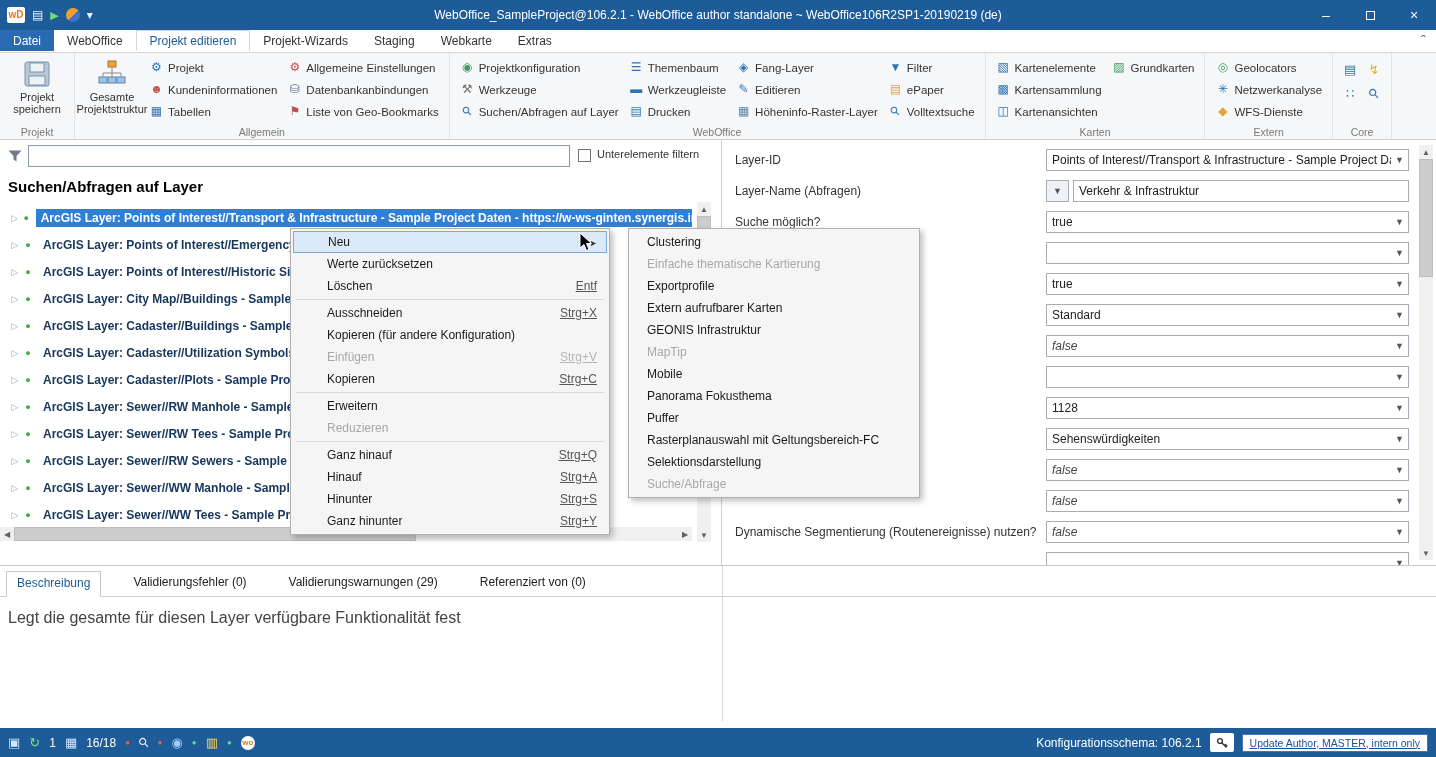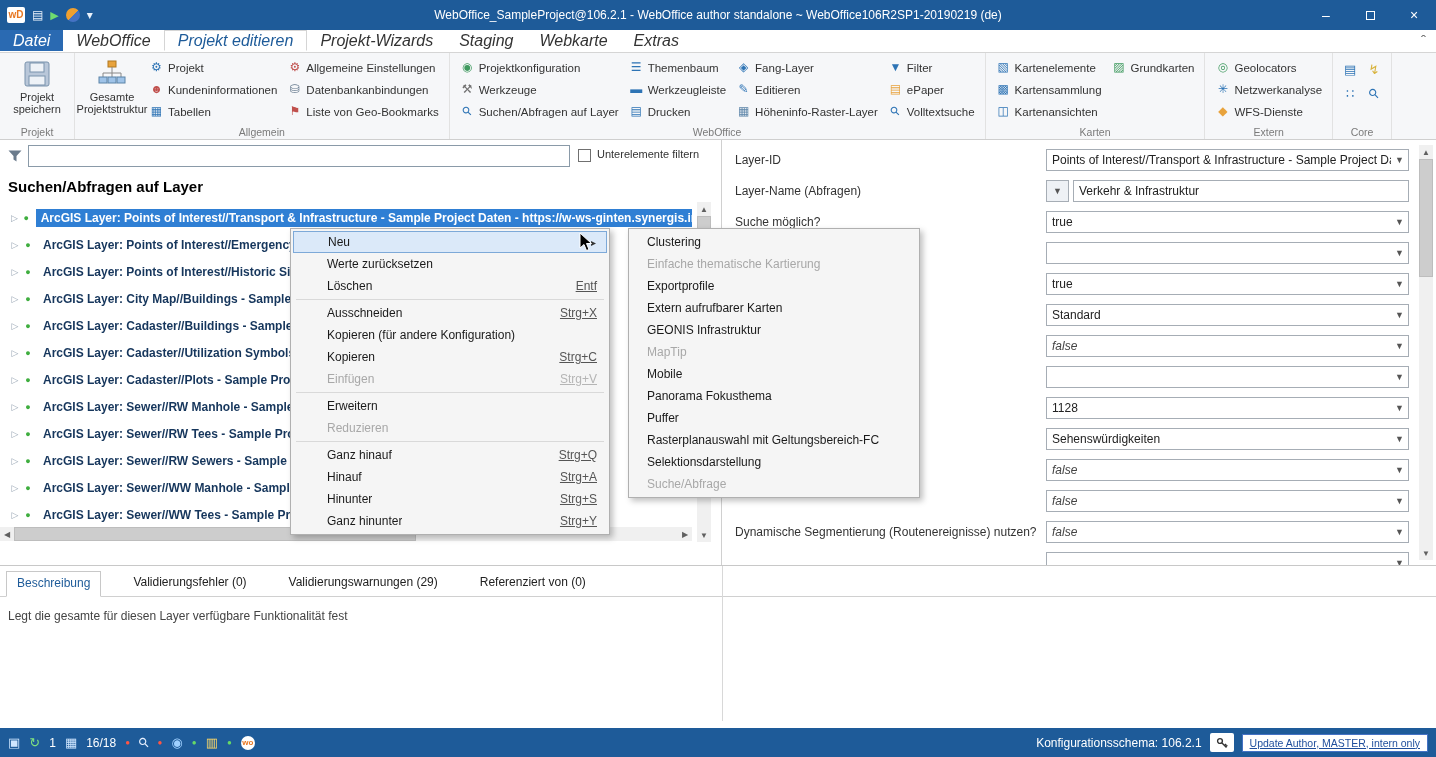--- a/index.html
+++ b/index.html
@@ -19,21 +19,21 @@
                   background:linear-gradient(135deg,#f0a030 50%,#4472c4 50%); }
   .tb-title { position:absolute; left:0; right:0; text-align:center; font-size:12px; color:#fff; }
   .wctrl { margin-left:auto; display:flex; z-index:2; }
   .wbtn { width:44px; height:30px; display:flex; align-items:center; justify-content:center;
           color:#fff; font-size:14px; }
   .wbtn .maxbox { width:9px; height:9px; border:1px solid #fff; display:inline-block; }
 
   
   .tabrow { position:absolute; top:30px; left:0; width:100%; height:22px; background:#fff;
             display:flex; align-items:stretch; border-bottom:1px solid #ffffff; }
-  .rtab { padding:0 13px; font-size:16px; color:#333; display:flex; align-items:center;font-style:italic; }
+  .rtab { padding:0 13px; font-size:12px; color:#333; display:flex; align-items:center; }
   .rtab.file { background:#2a6ab2; color:#fff; }
   .rtab.active { background:#fff; color:#1e5b99; border:1px solid #d5d5d5; border-bottom:1px solid #fff; }
   .collapse-btn { margin-left:auto; margin-right:10px; color:#666; font-size:15px;
                   display:flex; align-items:center; }
 
   
   .ribbon { position:absolute; top:52px; left:0; width:100%; height:88px; background:#f6f7f9;
             border-top:1px solid #d5d5d5; border-bottom:1px solid #cfcfcf; display:flex; }
   .group { position:relative; border-right:1px solid #e2e2e2; padding:2px 5px 15px 5px;
            display:flex; align-items:flex-start; }
@@ -103,21 +103,21 @@
                display:flex; flex-direction:column; }
   .rp-scroll .vthumb { height:118px; }
 
   
   .bpanel { position:absolute; top:565px; left:0; width:1436px; height:163px; background:#fff;
             border-top:1px solid #c8c8c8; }
   .btabs { display:flex; gap:22px; padding:5px 0 0 6px; border-bottom:1px solid #d0d0d0; height:31px; }
   .btab { font-size:12px; color:#222; padding:4px 10px; }
   .btab.active { color:#1e5b99; background:#fff; border:1px solid #c8c8c8; border-bottom:1px solid #fff;
                  margin-bottom:-1px; }
-  .bdesc { padding:12px 8px; font-size:12px; color:#444; }
+  .bdesc { padding:12px 8px; font-size:16px; color:#444; }
   .bdivider { position:absolute; left:722px; top:0; width:1px; height:155px; background:#d8d8d8; }
 
   
   .statusbar { position:absolute; bottom:0; left:0; width:100%; height:29px; background:#1e5b99;
                display:flex; align-items:center; gap:9px; padding:0 8px; color:#fff; font-size:12px; }
   .sb-ic { font-size:13px; }
   .sdot { font-size:8px; }
   .wo-mini { width:14px; height:14px; border-radius:50%; background:#fff; color:#e87722;
              font-size:8px; font-weight:bold; text-align:center; line-height:14px; }
   .sb-right { margin-left:auto; display:flex; align-items:center; gap:8px; }
@@ -594,28 +594,28 @@
         <span class="ms">Entf</span>
       </div>
     <div class="msep"></div>
     <div class="mi">
         <span class="ml">Ausschneiden</span>
         <span class="ms">Strg+X</span>
       </div>
     <div class="mi">
         <span class="ml">Kopieren (für andere Konfiguration)</span>
       </div>
-    <div class="mi">
-        <span class="ml">Kopieren</span>
-        <span class="ms">Strg+C</span>
-      </div>
     <div class="mi dis">
         <span class="ml">Einfügen</span>
         <span class="ms">Strg+V</span>
       </div>
+    <div class="mi">
+        <span class="ml">Kopieren</span>
+        <span class="ms">Strg+C</span>
+      </div>
     <div class="msep"></div>
     <div class="mi">
         <span class="ml">Erweitern</span>
       </div>
     <div class="mi dis">
         <span class="ml">Reduzieren</span>
       </div>
     <div class="msep"></div>
     <div class="mi">
         <span class="ml">Ganz hinauf</span>

